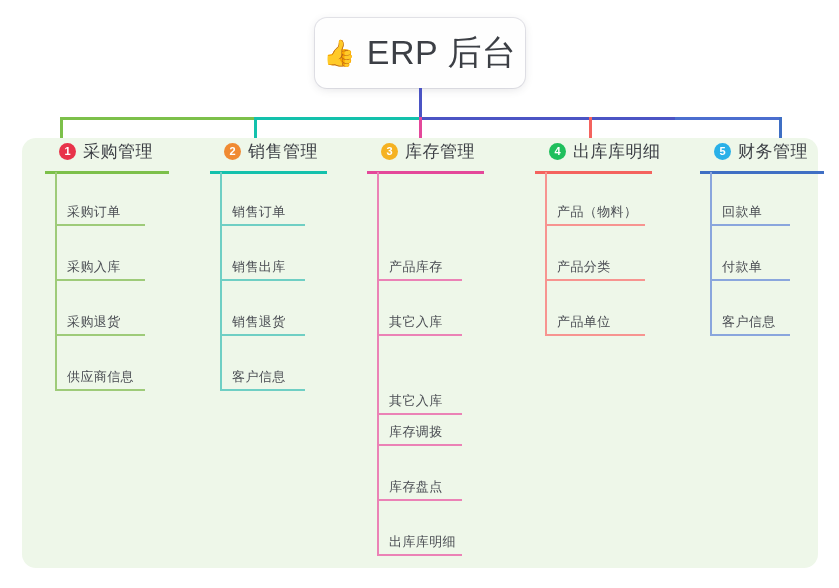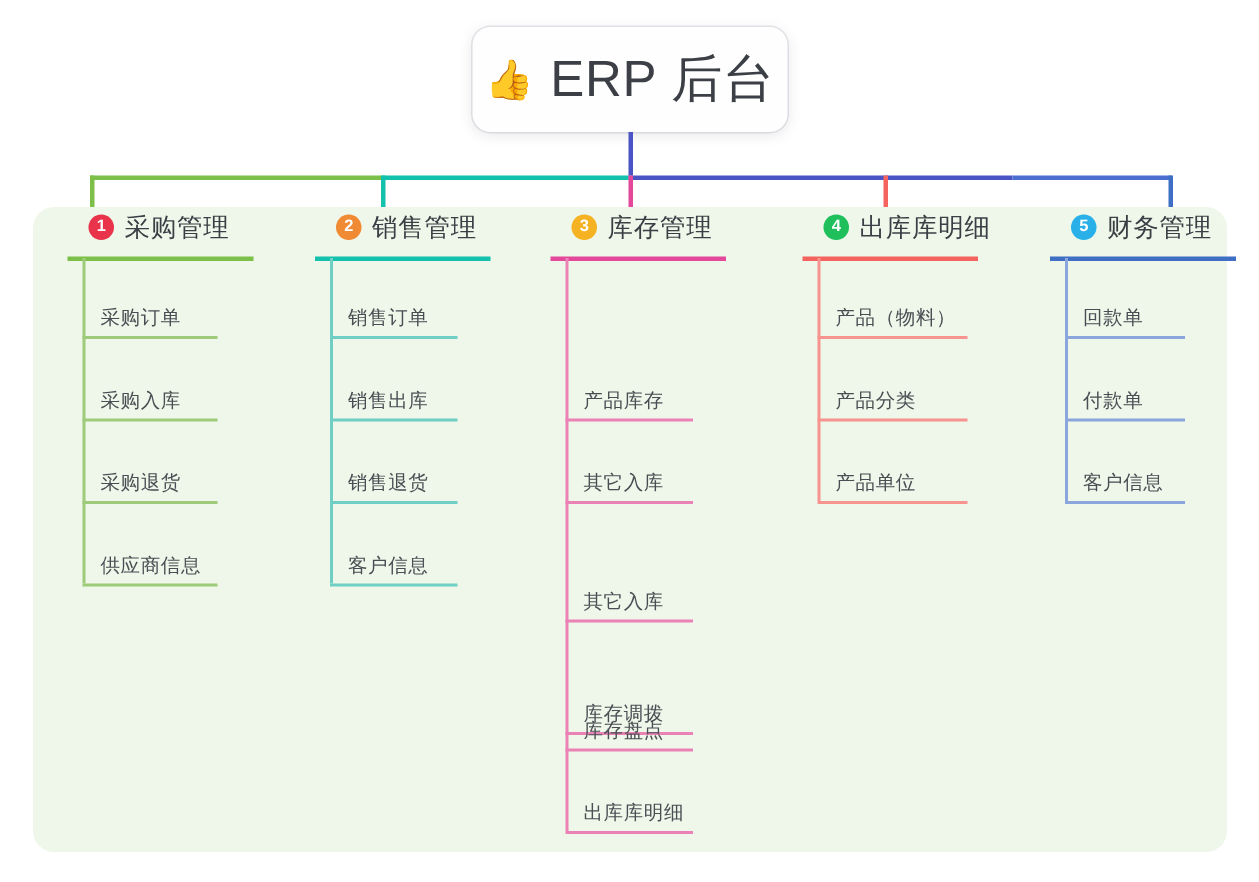--- a/index.html
+++ b/index.html
@@ -131,21 +131,21 @@
         <div class="col" style="left: 345px;">
           <div class="col-head">
             <span class="badge" style="background: rgb(245, 178, 34);">3</span>
             <span class="col-title">库存管理</span>
           </div>
           <div class="head-rule" style="left: 0px; top: 33px; width: 117px; background: rgb(228, 72, 154);"></div>
           <div class="rail" style="left: 10px; top: 34px; height: 382px; background: rgb(235, 130, 182);"></div>
           <div class="leaf" style="top: 120px; width: 107px;"><span>产品库存</span><div class="leaf-line" style="left: 10px; width: 85px; background: rgb(235, 130, 182);"></div></div>
           <div class="leaf" style="top: 175px; width: 107px;"><span>其它入库</span><div class="leaf-line" style="left: 10px; width: 85px; background: rgb(235, 130, 182);"></div></div>
           <div class="leaf" style="top: 230px; width: 107px; margin-top: 24px;"><span>其它入库</span><div class="leaf-line" style="left: 10px; width: 85px; background: rgb(235, 130, 182);"></div></div>
-          <div class="leaf" style="top: 285px; width: 107px; margin-top: 44px;"><span>库存调拨</span><div class="leaf-line" style="left: 10px; width: 85px; background: rgb(235, 130, 182);"></div></div>
+          <div class="leaf" style="top: 285px; width: 107px;"><span>库存调拨</span><div class="leaf-line" style="left: 10px; width: 85px; background: rgb(235, 130, 182);"></div></div>
           <div class="leaf" style="top: 340px; width: 107px;"><span>库存盘点</span><div class="leaf-line" style="left: 10px; width: 85px; background: rgb(235, 130, 182);"></div></div>
           <div class="leaf" style="top: 395px; width: 107px;"><span>出库库明细</span><div class="leaf-line" style="left: 10px; width: 85px; background: rgb(235, 130, 182);"></div></div>
         </div>
         <div class="col" style="left: 513px;">
           <div class="col-head">
             <span class="badge" style="background: rgb(31, 191, 92);">4</span>
             <span class="col-title">出库库明细</span>
           </div>
           <div class="head-rule" style="left: 0px; top: 33px; width: 117px; background: rgb(244, 99, 94);"></div>
           <div class="rail" style="left: 10px; top: 34px; height: 162px; background: rgb(247, 148, 144);"></div>

